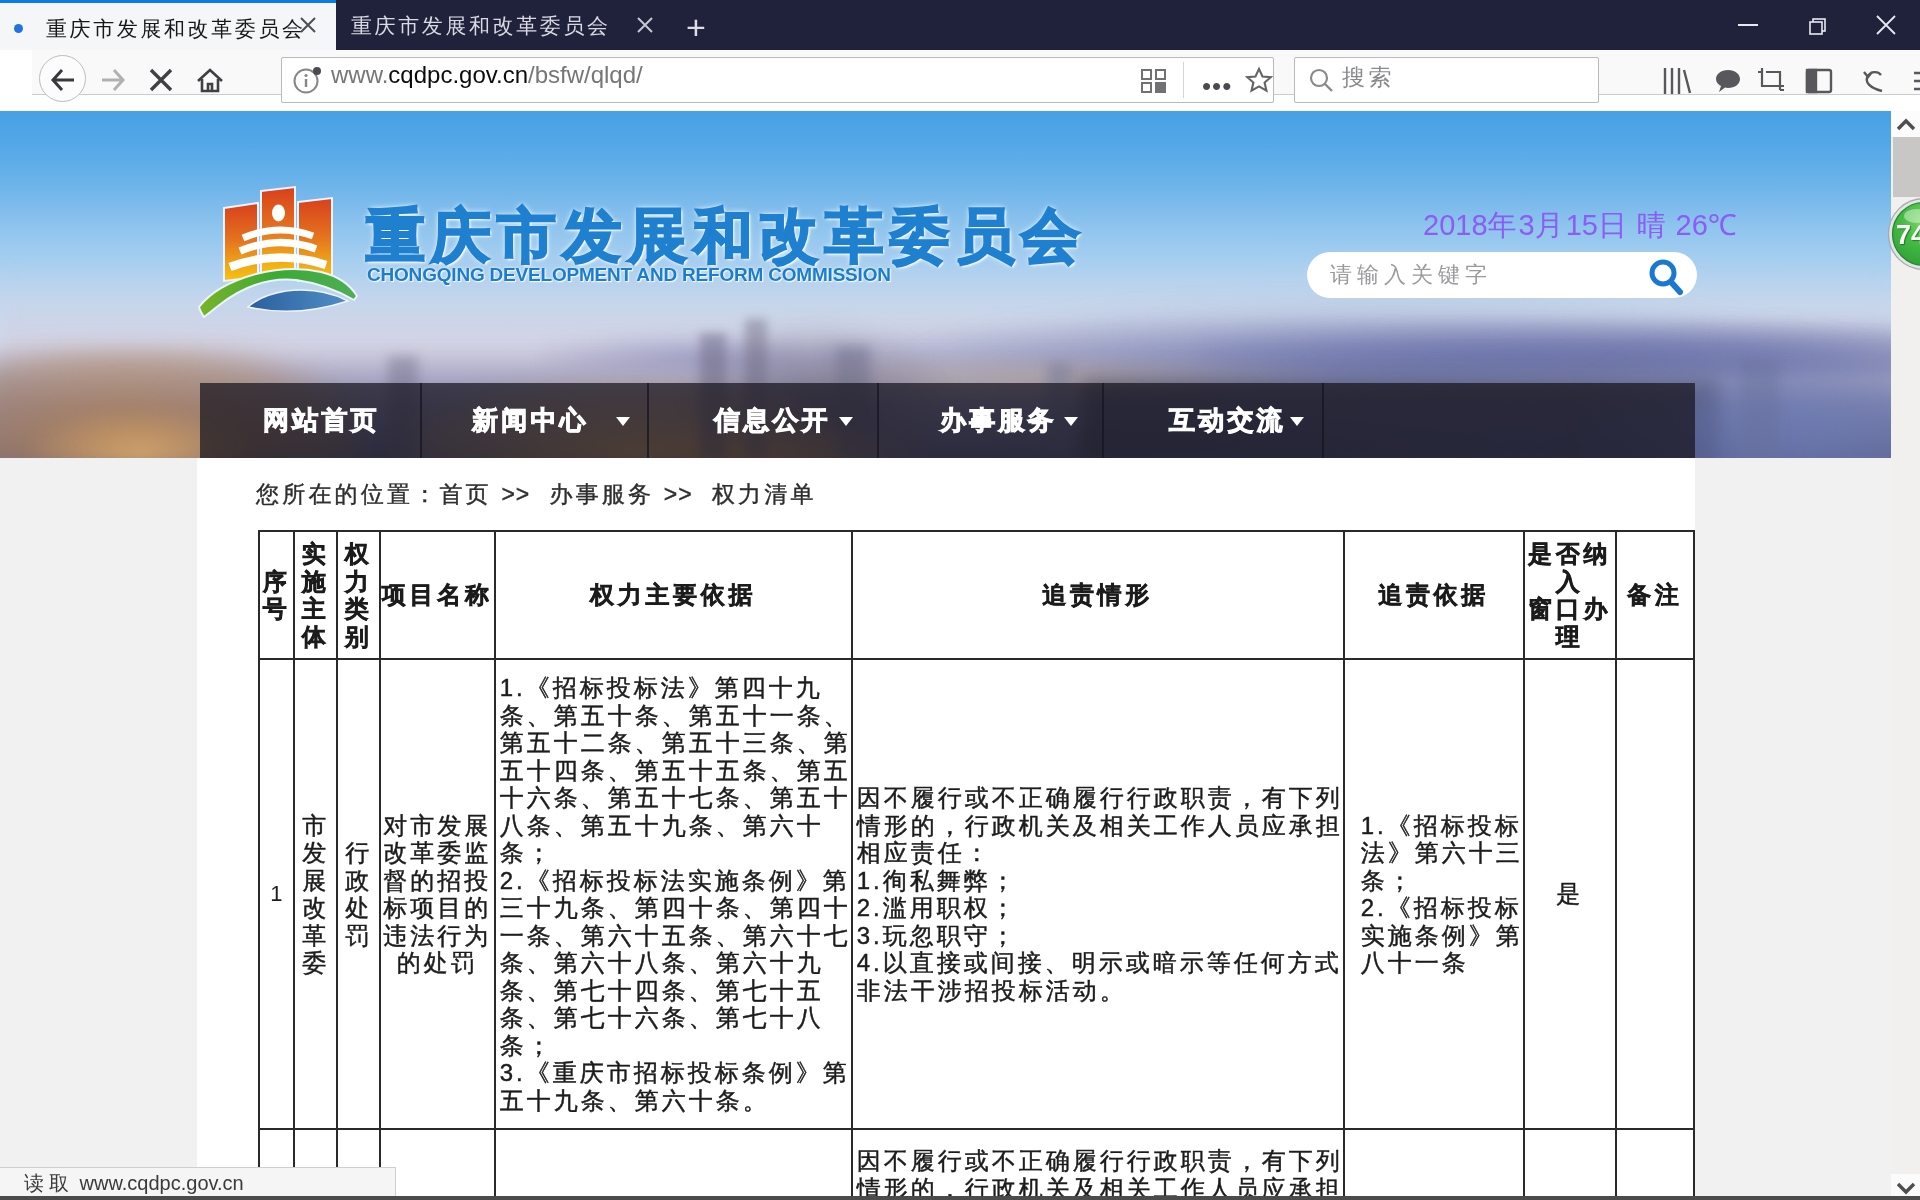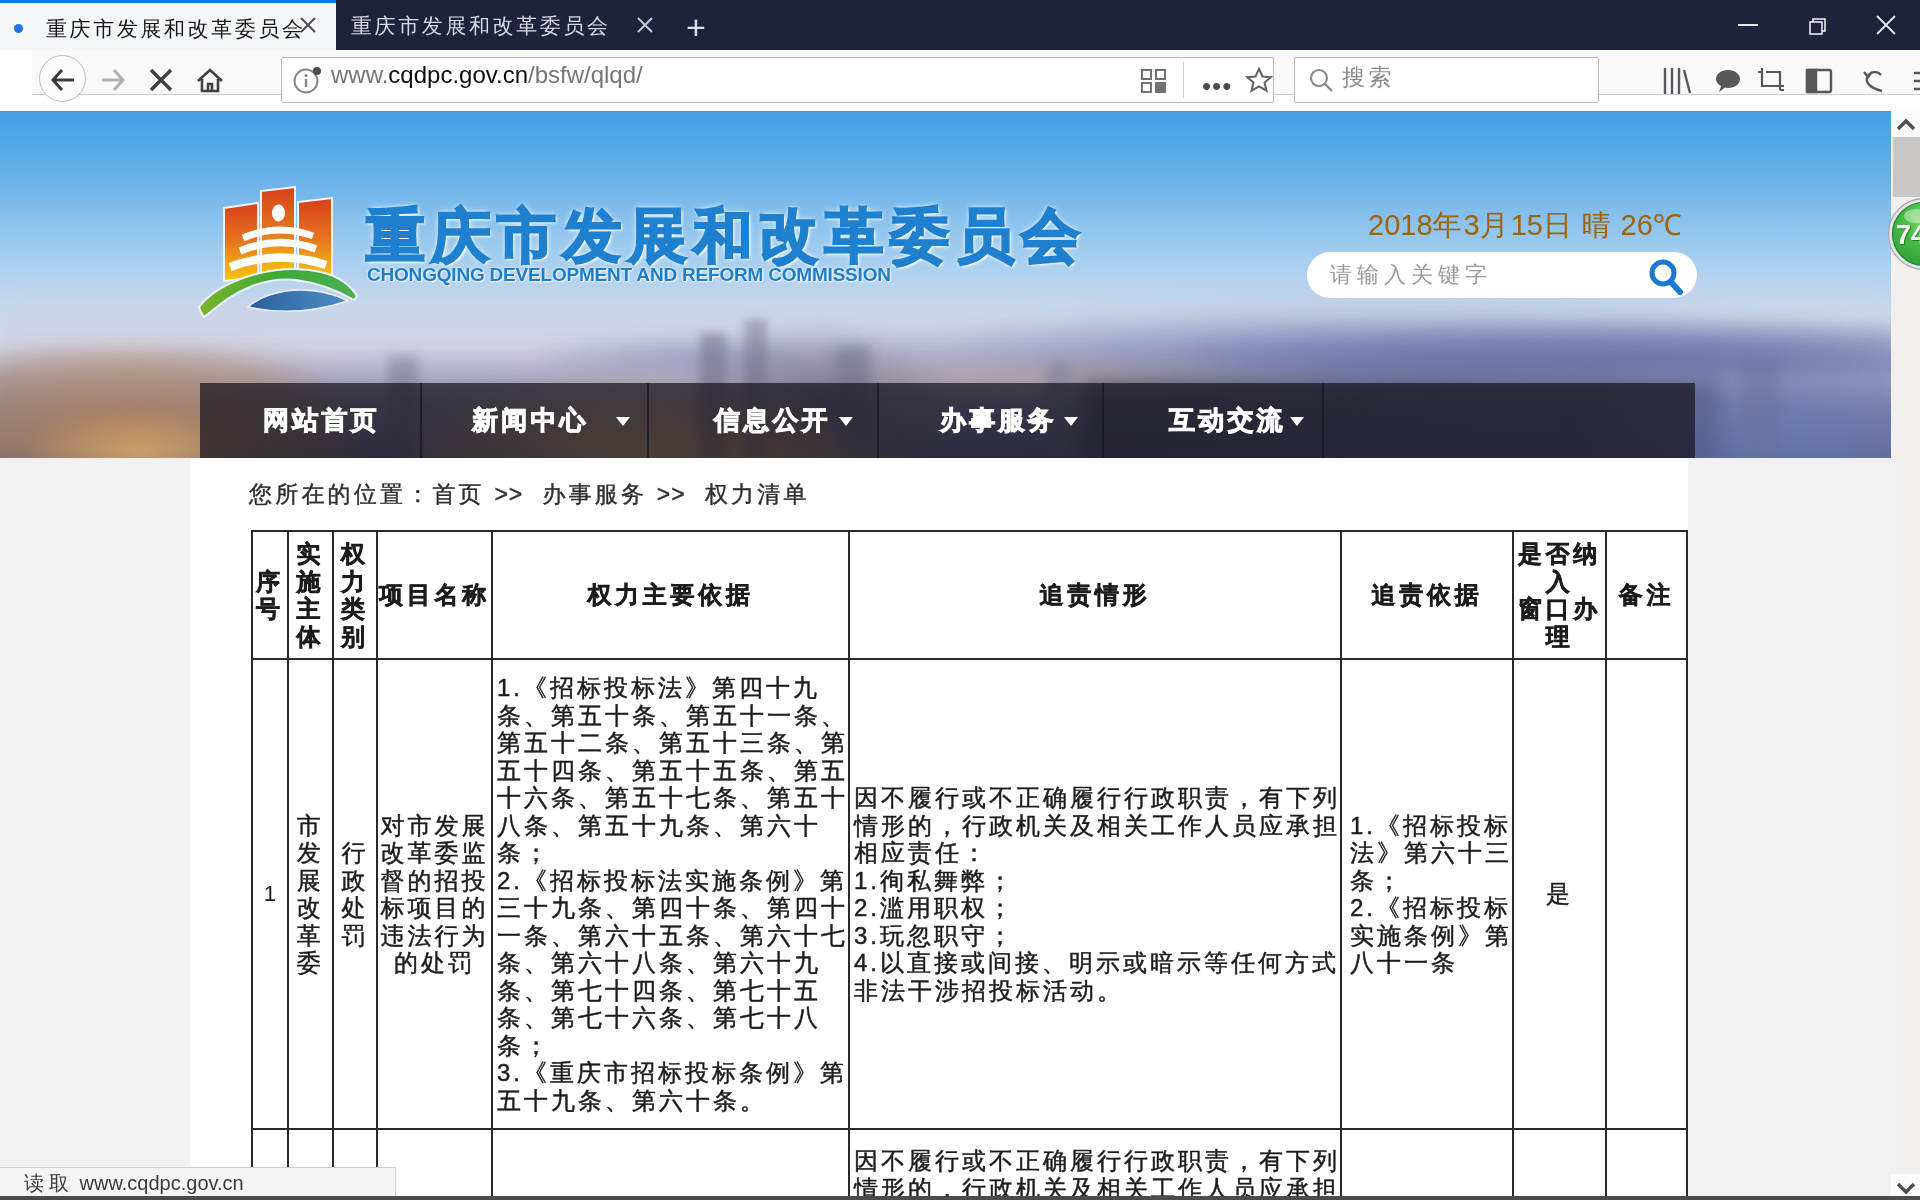--- a/index.html
+++ b/index.html
@@ -25,21 +25,21 @@
 .divline { position:absolute; left:1151px; top:12px; width:1px; height:36px; background:#d4d4d6; }
 
 #page { position:absolute; left:0; top:111px; width:1891px; height:1089px; background:#f1f1f1; overflow:hidden; }
 #hdrimg { position:absolute; left:0; top:0; width:1891px; height:347px; overflow:hidden;
   background:linear-gradient(180deg,#47a0e5 0%, #54a8e8 10%, #6fb4ea 22%, #90c5ee 34%, #abd0f0 45%, #c2d9f0 55%, #cfdbee 64%, #d4d7e9 73%, #c5c9e1 84%, #a9aed2 100%); }
 .blob { position:absolute; filter:blur(14px); }
 #navbar { position:absolute; left:200px; top:272px; width:1495px; height:75px; background:rgba(24,21,30,0.72); }
 .navitem { position:absolute; top:0; height:66px; line-height:75px; color:#fff; font-weight:bold; font-size:26px; letter-spacing:3.2px; white-space:nowrap; -webkit-text-stroke:1px #fff; }
 .navsep { position:absolute; top:0; width:2px; height:75px; background:rgba(22,22,32,0.75); }
 .caret { position:absolute; top:34px; width:0; height:0; border-left:7px solid transparent; border-right:7px solid transparent; border-top:9px solid #fff; }
-#content { position:absolute; left:190px; top:347px; width:1498px; height:742px; background:#fff; }
+#content { position:absolute; left:197px; top:347px; width:1498px; height:742px; background:#fff; }
 #crumb { position:absolute; left:59px; top:21px; font-size:23px; color:#2e2e2e; letter-spacing:3.2px; -webkit-text-stroke:0.4px #2e2e2e; }
 
 #tbl { position:absolute; left:61px; top:72px; border-collapse:collapse; table-layout:fixed; }
 #tbl td { border:2px solid #2a2a2a; vertical-align:middle; text-align:center; color:#1c1c1c; overflow:hidden; }
 #tbl .hd { font-weight:bold; font-size:24px; line-height:27.5px; letter-spacing:3.7px; -webkit-text-stroke:0.5px #1c1c1c; white-space:nowrap; }
 #tbl td.bodytxt { font-size:24px; line-height:27.5px; letter-spacing:3px; text-align:left; -webkit-text-stroke:0.45px #1c1c1c; white-space:nowrap;border-radius:28px; }
 #tbl td.ctr { text-align:center; }
 
 #sbar { position:absolute; left:1891px; top:111px; width:29px; height:1089px; background:#f1f0ef; }
 #statusbar { position:absolute; left:0; top:1167px; width:396px; height:33px; background:#f5f5f5; border-top:1px solid #cfcfcf; border-right:1px solid #cfcfcf; font-size:20px; color:#3a3a3a; line-height:31px; padding-left:24px; }
@@ -166,21 +166,21 @@
     <g fill="none" stroke="#fff">
       <path d="M47 77 Q82 62 117 75" stroke-width="7"></path>
       <path d="M44 90 Q82 74 120 88" stroke-width="7.5"></path>
       <path d="M34 106 Q82 88 130 104" stroke-width="8.5"></path>
     </g>
     <path d="M3 146 Q20 124 60 113 Q95 104 125 111 Q150 117 161 135 L158 139 Q130 123 100 119 Q60 115 22 145 Q12 153 8 156 Q4 150 3 146 Z" fill="url(#lgr)" stroke="#edf4fa" stroke-width="2"></path>
     <path d="M52 146 Q100 157 152 140 Q125 126 90 130 Q65 134 52 146 Z" fill="url(#lbl)" stroke="#edf4fa" stroke-width="1.5"></path>
   </svg>
   <div class="abs" style="left:366px;top:86px;font-size:59px;font-weight:bold;color:#1b7dcd;letter-spacing:6.5px;white-space:nowrap;-webkit-text-stroke:2.2px #1e80cf;text-shadow:0 0 3px #fff,0 0 6px #fff,2px 2px 2px rgba(255,255,255,0.9)">重庆市发展和改革委员会</div>
   <div class="abs" style="left:367px;top:153px;font-size:19px;font-weight:bold;color:#1b7dcd;letter-spacing:-0.2px;white-space:nowrap;text-shadow:0 0 3px #fff,1px 1px 1px rgba(255,255,255,0.9)">CHONGQING DEVELOPMENT AND REFORM COMMISSION</div>
-  <div class="abs" style="left:1368px;top:93px;font-size:29px;color:#a16207;white-space:nowrap">2018<span class="cjd">年</span>3<span class="cjd">月</span>15<span class="cjd">日 晴 </span>26<span class="cjd">℃</span></div>
+  <div class="abs" style="left:1423px;top:93px;font-size:29px;color:#8b5cf6;white-space:nowrap">2018<span class="cjd">年</span>3<span class="cjd">月</span>15<span class="cjd">日 晴 </span>26<span class="cjd">℃</span></div>
   <div class="abs" style="left:1307px;top:141px;width:390px;height:46px;background:#fff;border-radius:23px"></div>
   <div class="abs" style="left:1330px;top:149px;font-size:22px;color:#9a9a9e;letter-spacing:5px">请输入关键字</div>
   <svg class="abs" style="left:1646px;top:146px" width="40" height="40" viewBox="0 0 40 40">
     <circle cx="17" cy="16" r="11" fill="none" stroke="#1a78d2" stroke-width="5"></circle>
     <path d="M25 25 L34 35" stroke="#1a78d2" stroke-width="6" stroke-linecap="round"></path>
   </svg>
   <div id="navbar">
     <span class="navitem" style="left:63px">网站首页</span>
     <span class="navitem" style="left:272px">新闻中心</span>
       <span class="caret" style="left:416px"></span>
@@ -222,21 +222,21 @@
         <td class="hd">是否纳<br>入<br>窗口办<br>理</td>
         <td class="hd">备注</td>
       </tr>
       <tr style="height:470px">
         <td style="font-size:22px">1</td>
         <td class="bodytxt ctr">市<br>发<br>展<br>改<br>革<br>委</td>
         <td class="bodytxt ctr">行<br>政<br>处<br>罚</td>
         <td class="bodytxt ctr" style="text-align:center">对市发展<br>改革委监<br>督的招投<br>标项目的<br>违法行为<br>的处罚</td>
         <td class="bodytxt" style="padding-left:4px">1.《招标投标法》第四十九<br>条、第五十条、第五十一条、<br>第五十二条、第五十三条、第<br>五十四条、第五十五条、第五<br>十六条、第五十七条、第五十<br>八条、第五十九条、第六十<br>条；<br>2.《招标投标法实施条例》第<br>三十九条、第四十条、第四十<br>一条、第六十五条、第六十七<br>条、第六十八条、第六十九<br>条、第七十四条、第七十五<br>条、第七十六条、第七十八<br>条；<br>3.《重庆市招标投标条例》第<br>五十九条、第六十条。</td>
         <td class="bodytxt" style="padding-left:4px">因不履行或不正确履行行政职责，有下列<br>情形的，行政机关及相关工作人员应承担<br>相应责任：<br>1.徇私舞弊；<br>2.滥用职权；<br>3.玩忽职守；<br>4.以直接或间接、明示或暗示等任何方式<br>非法干涉招投标活动。</td>
-        <td class="bodytxt" style="padding-left:8px">1.《招标投标<br>法》第六十三<br>条；<br>2.《招标投标<br>实施条例》第<br>八十一条</td>
+        <td class="bodytxt" style="padding-left:16px">1.《招标投标<br>法》第六十三<br>条；<br>2.《招标投标<br>实施条例》第<br>八十一条</td>
         <td class="bodytxt ctr">是</td>
         <td></td>
       </tr>
       <tr style="height:600px">
         <td></td>
             <td></td>
             <td></td>
             <td></td>
             <td></td>
         <td class="bodytxt" style="vertical-align:top;padding:17px 0 0 4px">因不履行或不正确履行行政职责，有下列<br>情形的，行政机关及相关工作人员应承担</td>

